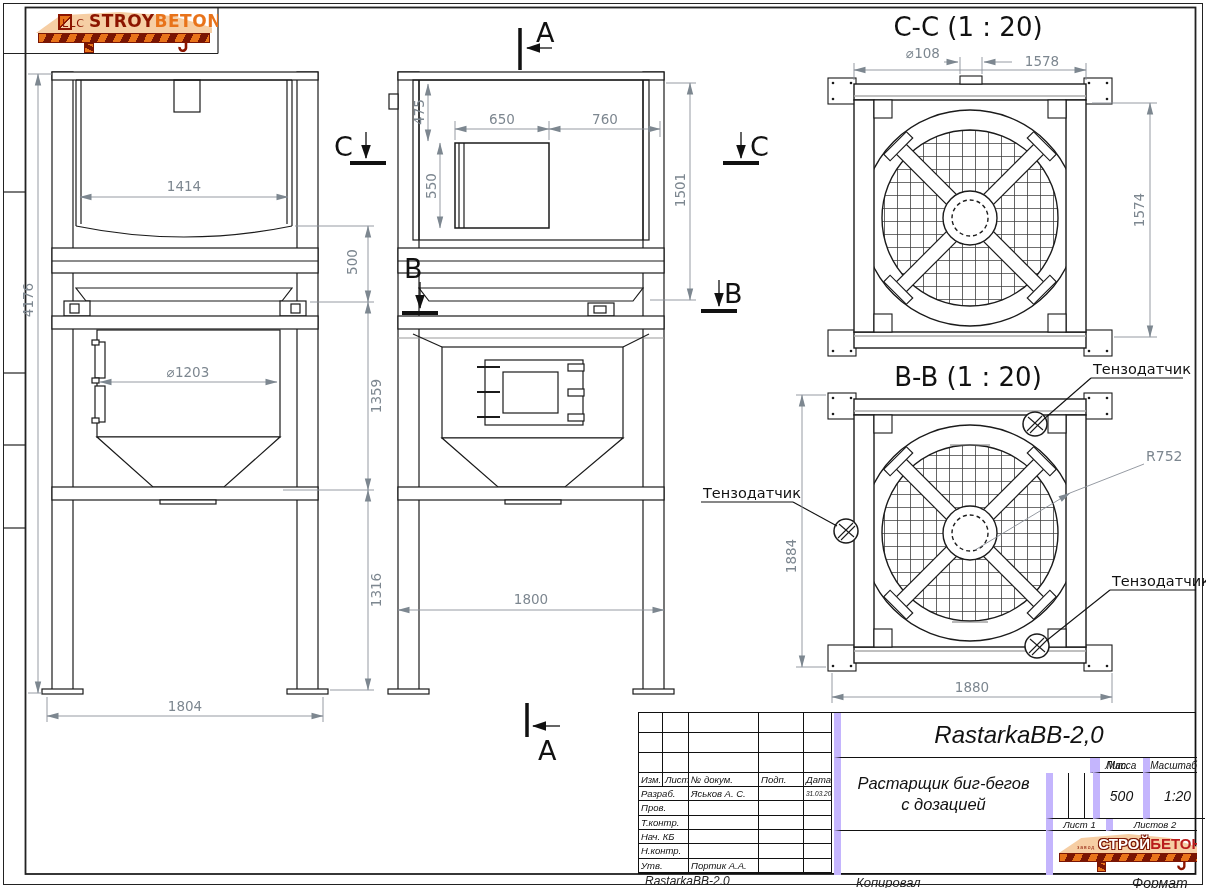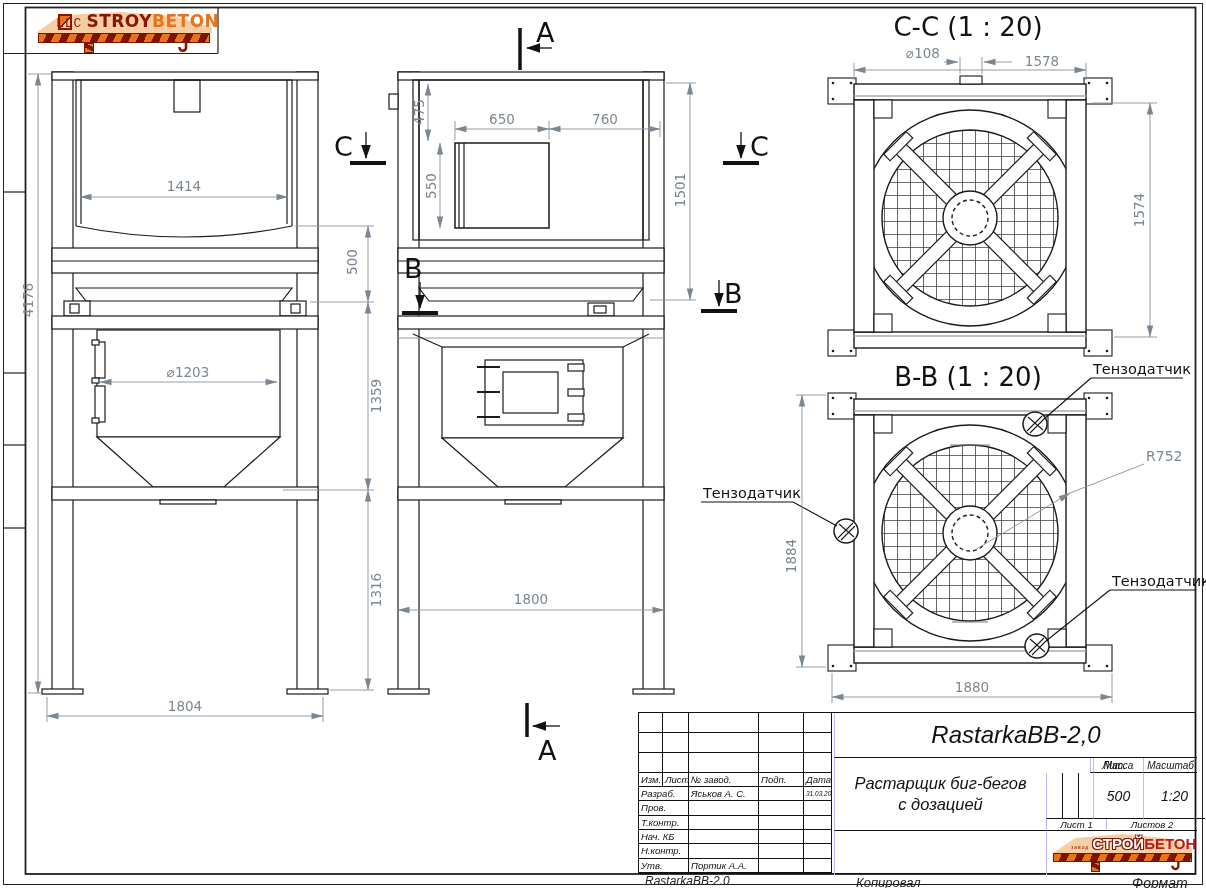--- a/index.html
+++ b/index.html
@@ -15,21 +15,21 @@
   
   .tb{position:absolute;left:638px;top:712px;width:558px;height:162px;border:1.8px solid #111;
       box-sizing:border-box;font-style:italic;color:#111;font-family:"Liberation Sans",sans-serif;}
   .revgrid{position:absolute;left:0;top:0;width:195px;height:100%;display:grid;
       grid-template-columns:24px 26px 70px 45px 28px;
       grid-template-rows:20px 20px 20px 14px repeat(6,1fr);}
   .revgrid .c{border-right:1px solid #111;border-bottom:1px solid #111;font-size:9.5px;
       padding:0 0 0 2px;overflow:hidden;white-space:nowrap;display:flex;align-items:center;box-sizing:border-box;}
   .revgrid .sp2{grid-column:span 2;}
   .revgrid .dt{font-size:6.5px;}
-  .abscell{position:absolute;box-sizing:border-box;border-left:1px solid #c4b5fd;border-bottom:1px solid #111;
+  .abscell{position:absolute;box-sizing:border-box;border-left:7px solid #c4b5fd;border-bottom:1px solid #111;
       display:flex;align-items:center;justify-content:center;text-align:center;}
   .des{left:195px;top:0;width:363px;height:45px;font-size:24px;border-bottom:1px solid #111;}
   .docname{left:195px;top:45px;width:212px;height:73px;font-size:16.5px;line-height:1.25;}
   .blank{left:195px;top:118px;width:212px;height:44px;border-bottom:none;}
   .lith{left:407px;top:45px;width:47px;height:15px;font-size:10px;margin-left:44px;}
   .massh{left:454px;top:45px;width:50px;height:15px;font-size:10px;}
   .scaleh{left:504px;top:45px;width:54px;height:15px;font-size:10px;}
   .litv{left:407px;top:60px;width:47px;height:46px;}
   .litv i{position:absolute;top:0;bottom:0;width:1px;background:#111;}
   .massv{left:454px;top:60px;width:50px;height:46px;font-size:14px;}
@@ -44,21 +44,21 @@
   .logo .line{position:absolute;display:flex;align-items:baseline;white-space:nowrap;}
   .logo .beam{position:absolute;background:repeating-linear-gradient(115deg,#E8731A 0 7px,#7A1503 7px 14px);
       border:1px solid #7A1503;box-sizing:border-box;}
   .logo .col{position:absolute;background:repeating-linear-gradient(25deg,#E8731A 0 4px,#7A1503 4px 8px);
       border:1px solid #7A1503;box-sizing:border-box;}
   .logo .mark{position:absolute;border:2px solid #8C1500;
       background:linear-gradient(135deg,#E8731A 46%,#8C1500 46% 56%,#F6CEA4 56%);}
   .logo-top{left:30px;top:10px;width:188px;height:43px;}
   .logo-top .blob{left:6px;top:2px;width:176px;height:22px;clip-path:polygon(0 95%,14% 15%,48% 0,78% 18%,100% 70%,100% 95%);}
   .logo-top .line{left:26px;top:1px;}
-  .logo-top .llc{font-size:13px;color:#8C1500;letter-spacing:1px;margin:0 4px 0 0;font-family:Liberation Mono, monospace;}
+  .logo-top .llc{font-size:11px;color:#8C1500;letter-spacing:1px;margin:0 4px 0 6px;}
   .logo-top .stroy{font-size:17px;font-weight:bold;color:#8C1500;letter-spacing:.5px;}
   .logo-top .beton{font-size:17px;font-weight:bold;color:#E8731A;letter-spacing:.5px;}
   .logo-top .mark{left:28px;top:4px;width:10px;height:12px;}
   .logo-top .beam{left:8px;top:23px;width:172px;height:10px;}
   .logo-top .col{left:54px;top:33px;width:10px;height:10px;}
   .logo-top .hook{position:absolute;left:148px;top:31px;}
   .logo-blk{left:2px;top:2px;width:147px;height:40px;}
   .logo-blk .blob{left:4px;top:1px;width:139px;height:20px;clip-path:polygon(0 95%,16% 20%,50% 0,80% 20%,100% 65%,100% 95%);}
   .logo-blk .line{left:8px;top:2px;}
   .logo-blk .zav{font-size:5px;color:#8C1500;margin:0 3px 0 14px;letter-spacing:1px;}
@@ -436,21 +436,21 @@
         <div class="c"></div>
         <div class="c"></div>
         <div class="c"></div>
       <div class="c"></div>
         <div class="c"></div>
         <div class="c"></div>
         <div class="c"></div>
         <div class="c"></div>
       <div class="c">Изм.</div>
       <div class="c">Лист</div>
-      <div class="c">№ завод.</div>
+      <div class="c">№ докум.</div>
       <div class="c">Подп.</div>
       <div class="c">Дата</div>
       <div class="c sp2">Разраб.</div>
       <div class="c">Яськов А. С.</div>
       <div class="c"></div>
       <div class="c dt">31.03.2014</div>
       <div class="c sp2">Пров.</div>
       <div class="c"></div>
         <div class="c"></div>
         <div class="c dt"></div>

